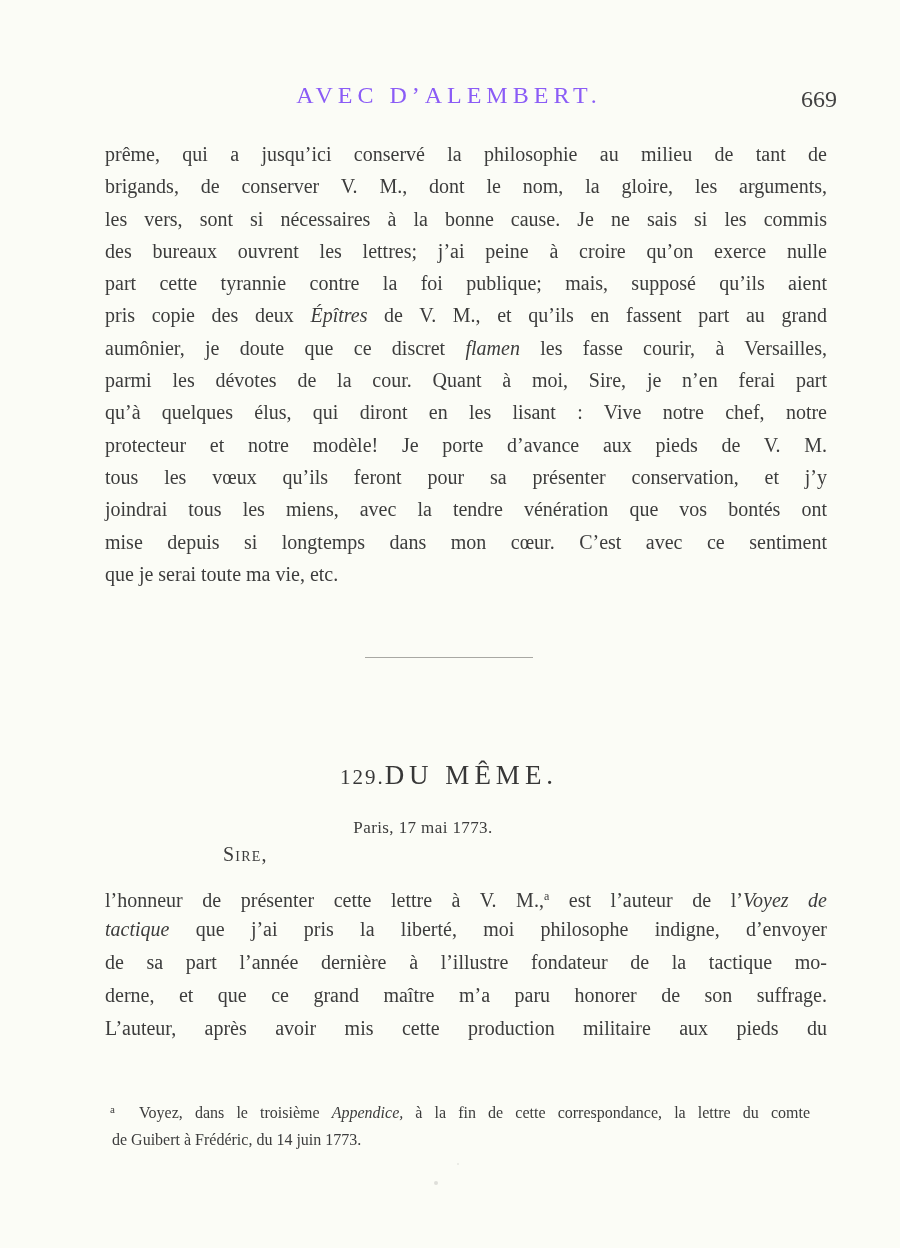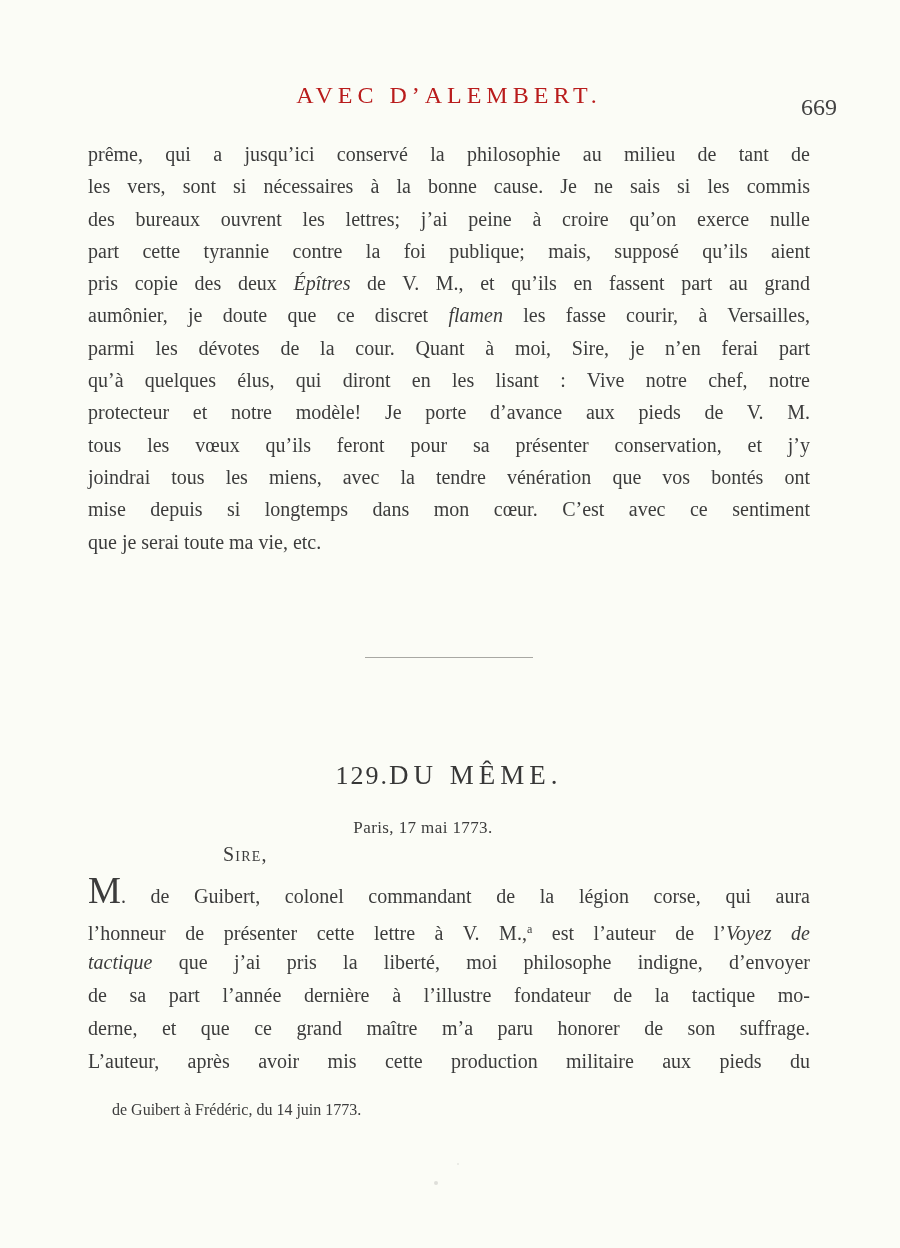--- a/index.html
+++ b/index.html
@@ -2,37 +2,37 @@
 <html><head>
 <meta charset="utf-8">
 <title>Book page</title>
 <style>
   html,body{margin:0;padding:0;background:#fbfcf6;}
   .page{
     position:relative;width:900px;height:1248px;background:#fbfcf6;
     font-family:"Liberation Serif","DejaVu Serif",serif;color:#3c3c3c;overflow:hidden;
   }
   .running-header{position:absolute;top:82px;left:88px;width:722px;height:34px;}
-  .header-title{display:block;text-align:center;font-size:24px;letter-spacing:5px;white-space:nowrap;color:#b91c1c;}
-  .page-number{position:absolute;right:-27px;top:12px;font-size:24px;color:#424242;}
-  .para{position:absolute;left:88px;width:722px;}
+  .header-title{display:block;text-align:center;font-size:24px;letter-spacing:5px;white-space:nowrap;color:#8b5cf6;}
+  .page-number{position:absolute;right:-27px;top:4px;font-size:24px;color:#424242;}
+  .para{position:absolute;left:105px;width:722px;}
   #para1{top:138px;}
   #para2{top:880px;}
   .line{
     height:32.3px;line-height:32.3px;font-size:20px;
     text-align:justify;text-align-last:justify;text-justify:inter-word;overflow:visible;
   }
   #para2 .line{height:33px;line-height:33px;}
   .line.nojust{text-align-last:left;}
   .italic{font-style:italic;}
   .sup{font-size:12px;vertical-align:7px;}
   .initial{font-size:37px;line-height:0;}
   .rule{position:absolute;top:657px;left:365px;width:168px;height:1px;background:#a8a8a3;}
   .heading{position:absolute;top:760px;left:88px;width:722px;text-align:center;white-space:nowrap;color:#373737;}
-  .heading-num{font-size:26px;letter-spacing:2px;}
+  .heading-num{font-size:21px;letter-spacing:2px;}
   .heading-title{font-size:27px;letter-spacing:5px;}
   .dateline{
     position:absolute;top:818px;left:88px;width:722px;box-sizing:border-box;
     padding-right:52px;text-align:center;font-size:17px;letter-spacing:0.4px;
   }
   .salutation{position:absolute;top:843px;left:207px;font-size:20px;font-variant:small-caps;letter-spacing:1.2px;margin-left:16px;}
   .footnote{position:absolute;top:1096px;left:88px;width:722px;}
   .fline{
     font-size:16px;line-height:27px;text-align:justify;text-align-last:justify;
     text-justify:inter-word;box-sizing:border-box;
@@ -49,20 +49,21 @@
 
 <div class="page">
 
   <div class="running-header">
     <span class="header-title">AVEC D’ALEMBERT.</span>
     <span class="page-number">669</span>
   </div>
 
   <div class="para" id="para1">
       <div class="line"><span>prême, qui a jusqu’ici conservé la philosophie au milieu de tant de</span></div>
+      <div class="line"><span>brigands, de conserver V. M., dont le nom, la gloire, les arguments,</span></div>
       <div class="line"><span>les vers, sont si nécessaires à la bonne cause. Je ne sais si les commis</span></div>
       <div class="line"><span>des bureaux ouvrent les lettres; j’ai peine à croire qu’on exerce nulle</span></div>
       <div class="line"><span>part cette tyrannie contre la foi publique; mais, supposé qu’ils aient</span></div>
       <div class="line"><span>pris copie des deux </span><span class="italic">Épîtres</span><span> de V. M., et qu’ils en fassent part au grand</span></div>
       <div class="line"><span>aumônier, je doute que ce discret </span><span class="italic">flamen</span><span> les fasse courir, à Versailles,</span></div>
       <div class="line"><span>parmi les dévotes de la cour. Quant à moi, Sire, je n’en ferai part</span></div>
       <div class="line"><span>qu’à quelques élus, qui diront en les lisant : Vive notre chef, notre</span></div>
       <div class="line"><span>protecteur et notre modèle! Je porte d’avance aux pieds de V. M.</span></div>
       <div class="line"><span>tous les vœux qu’ils feront pour sa présenter conservation, et j’y</span></div>
       <div class="line"><span>joindrai tous les miens, avec la tendre vénération que vos bontés ont</span></div>
@@ -74,28 +75,28 @@
 
   <div class="heading">
     <span class="heading-num">129.</span><span class="heading-title">DU MÊME.</span>
   </div>
 
   <div class="dateline">Paris, 17 mai 1773.</div>
 
   <div class="salutation">Sire,</div>
 
   <div class="para" id="para2">
-      <div class="line"><span class="initial">M</span><span>. de Guibert, colonel commandant de la légion corse, qui aura</span></div>
       <div class="line"><span>l’honneur de présenter cette lettre à V. M.,</span><span class="sup">a</span><span> est l’auteur de l’</span><span class="italic">Voyez de</span></div>
       <div class="line"><span class="italic">tactique</span><span> que j’ai pris la liberté, moi philosophe indigne, d’envoyer</span></div>
       <div class="line"><span>de sa part l’année dernière à l’illustre fondateur de la tactique mo-</span></div>
       <div class="line"><span>derne, et que ce grand maître m’a paru honorer de son suffrage.</span></div>
       <div class="line"><span>L’auteur, après avoir mis cette production militaire aux pieds du</span></div>
     </div>
 
   <div class="footnote" id="footnote-lines">
+      <div class="fline indent"><span class="sup">a</span><span>&nbsp;&nbsp;Voyez, dans le troisième </span><span class="italic">Appendice,</span><span> à la fin de cette correspondance, la lettre du comte</span></div>
       <div class="fline nojust"><span>de Guibert à Frédéric, du 14 juin 1773.</span></div>
     </div>
 
   <div class="speck" id="speck1"></div>
   <div class="speck" id="speck2"></div>
 
 </div>
 
 </body></html>

